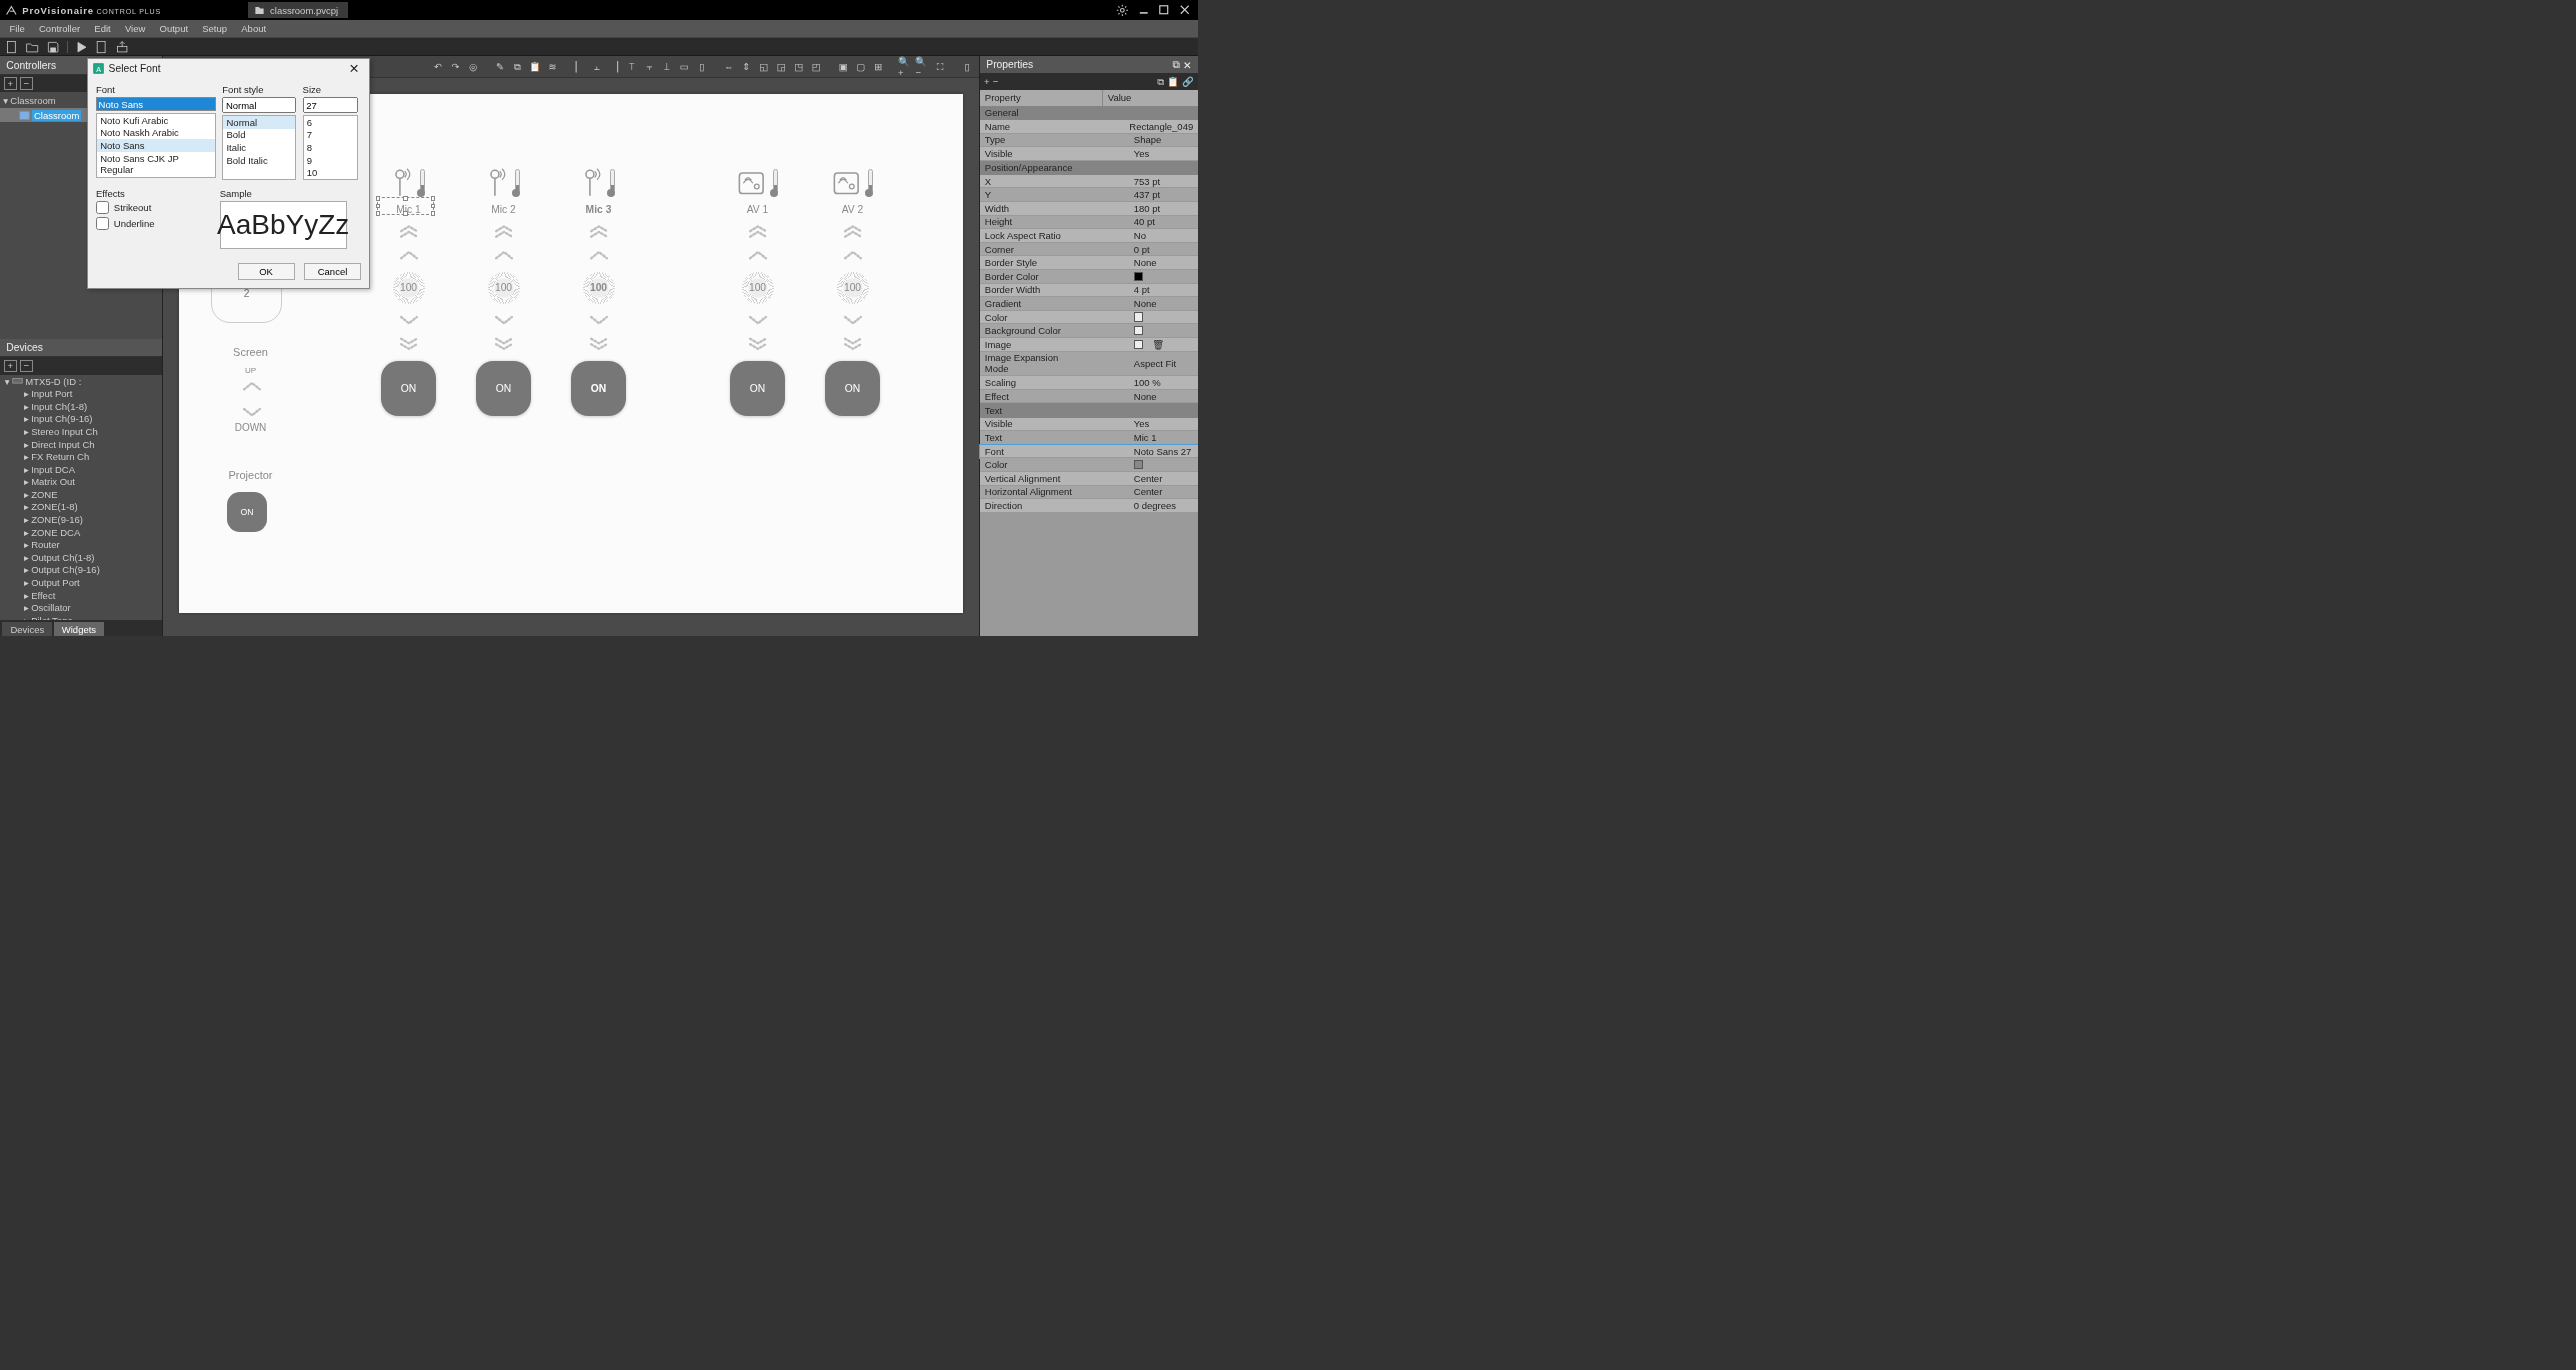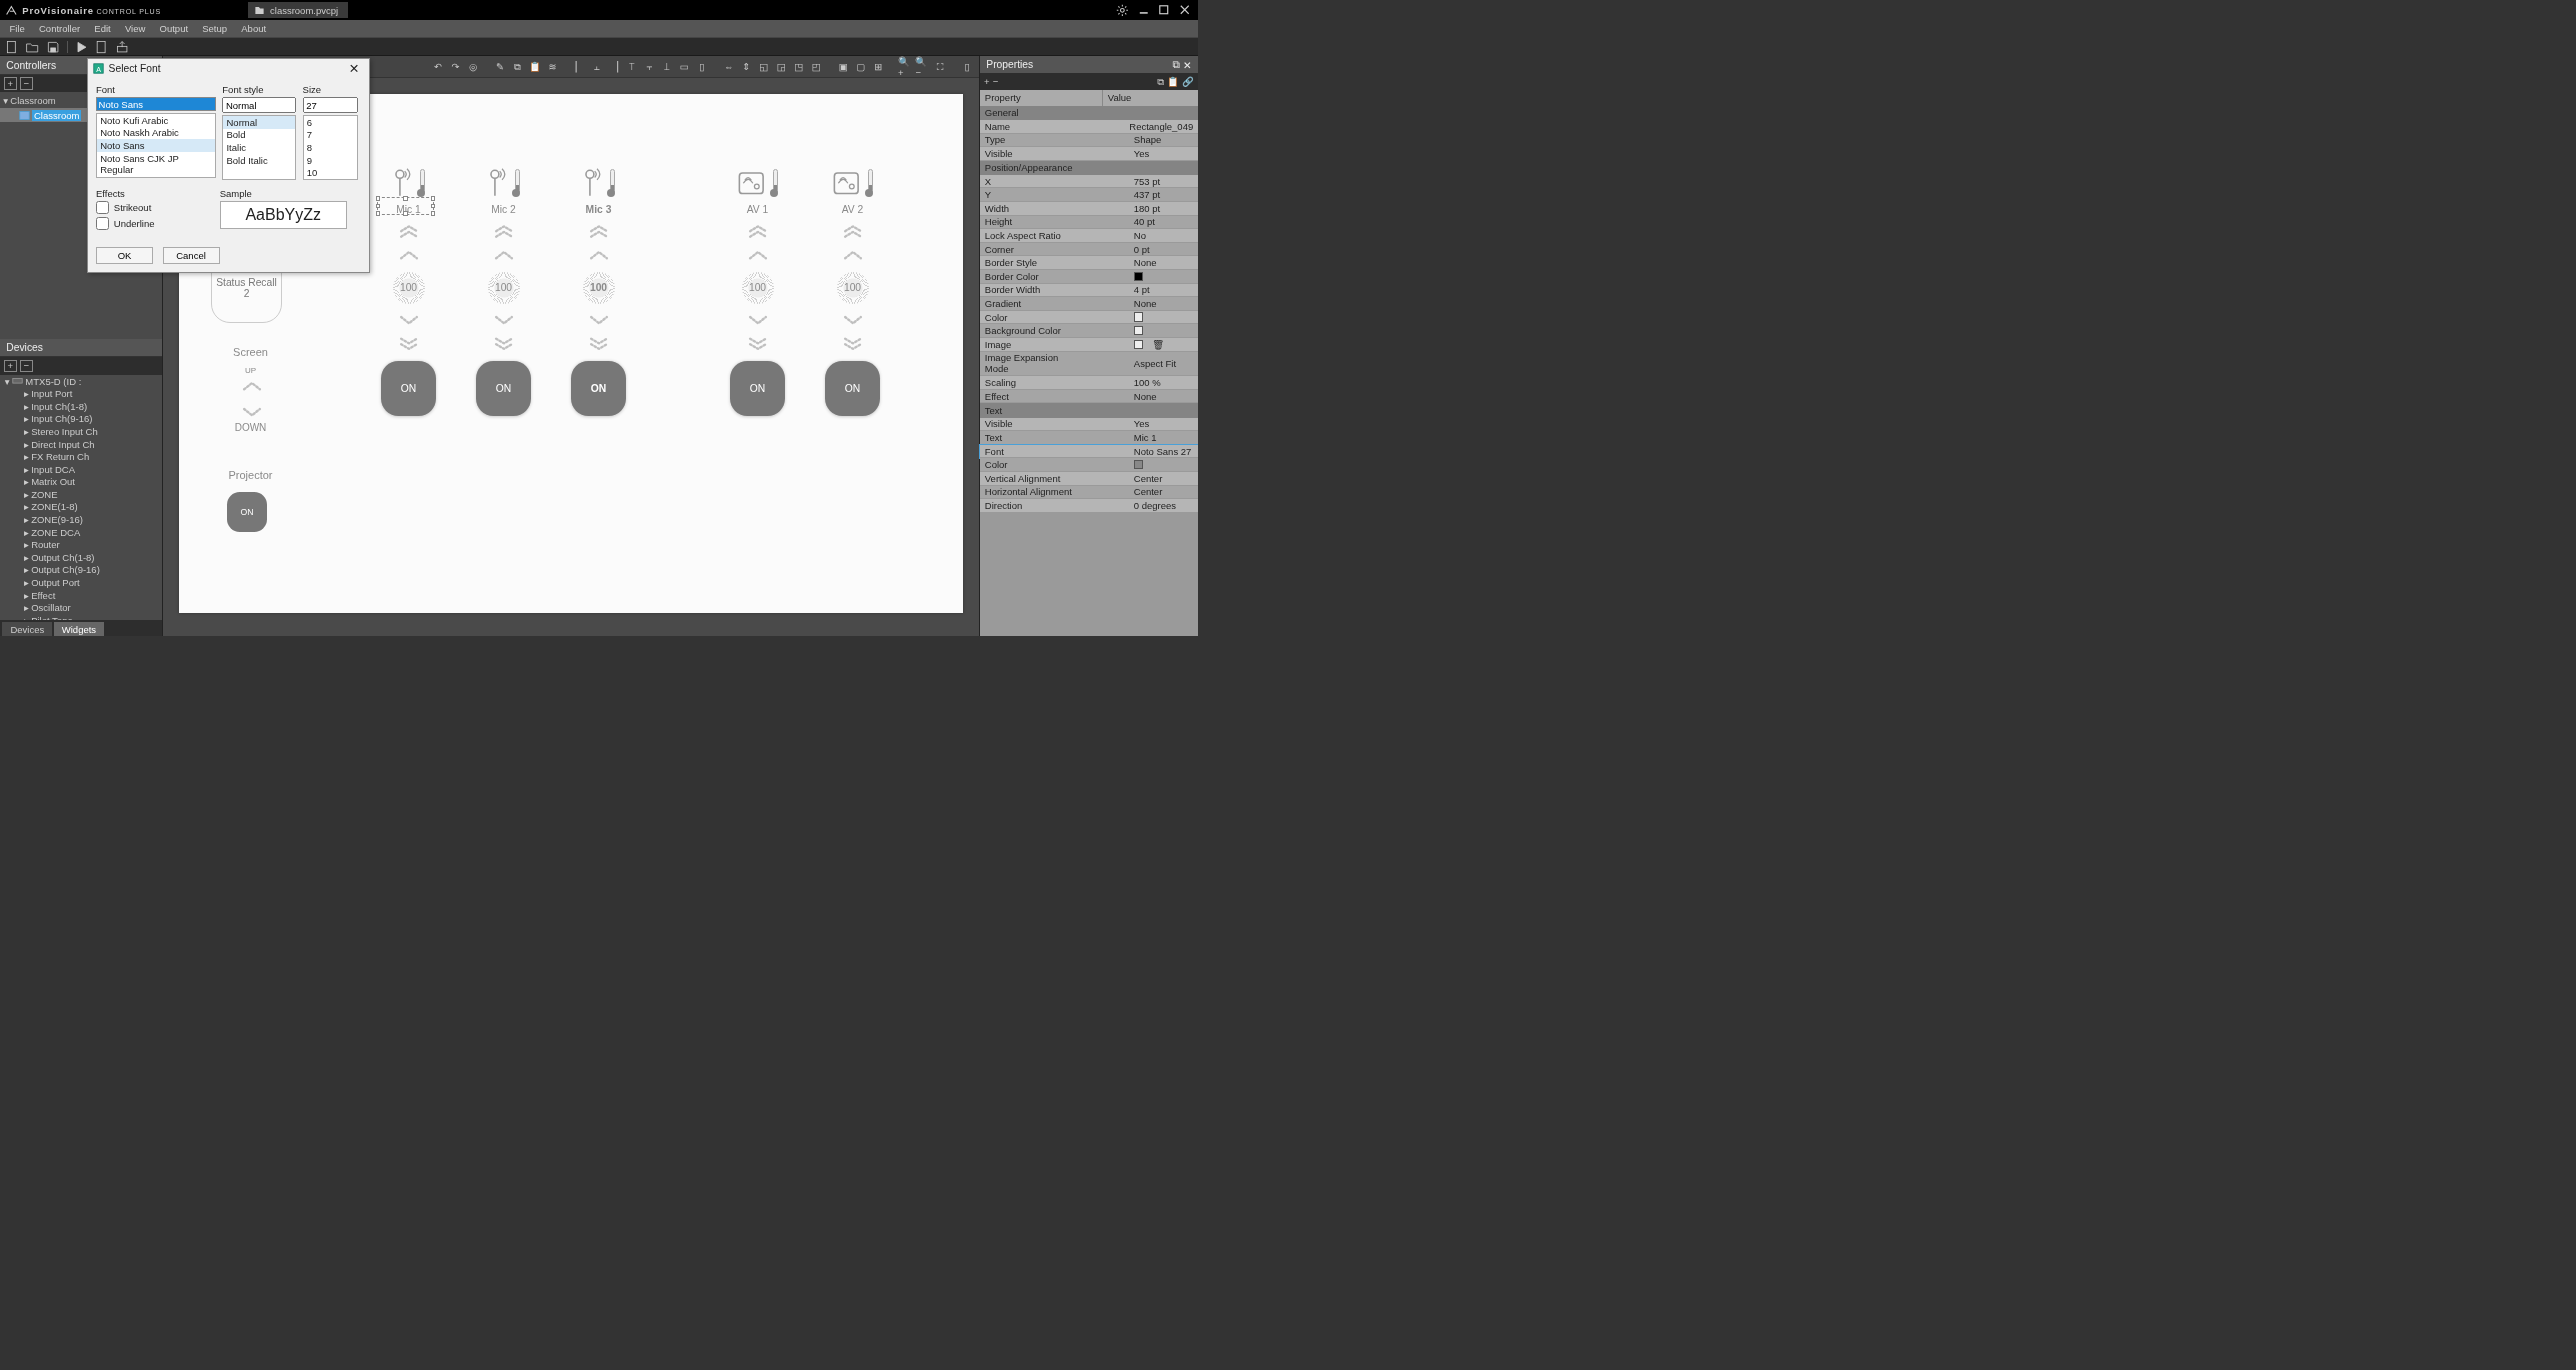--- a/index.html
+++ b/index.html
@@ -73,23 +73,23 @@
   .dlg-row1 { display: flex; gap: 6.3px; }
   .dlg-row1 input[type=text] { width: 100%; font-size: 9.5px; padding: 0.8px 1.6px; }
   .font-list, .style-list, .size-list { border: 0.8px solid #aaa; background: #fff; height: 65px; overflow: hidden; margin-top: 1.6px; position: relative; }
   .font-list { width: 120px; }
   .style-list { width: 74px; }
   .size-list { width: 55px; }
   .font-list .sel { background: #d6e9f7; }
   .style-list .sel { background: #d6e9f7; }
   .listitem { padding: 0.8px 3.2px; }
   .dlg-row2 { display: flex; gap: 12.7px; margin-top: 8px; }
-  .dlg-row2 .sample { border: 0.8px solid #aaa; background: #fff; width: 127px; height: 28px; display: flex; align-items: center; justify-content: center; font-size: 16px; }
+  .dlg-row2 .sample { border: 0.8px solid #aaa; background: #fff; width: 127px; height: 48px; display: flex; align-items: center; justify-content: center; font-size: 28px; }
   .dlg-row2 .eff label { display: flex; align-items: center; gap: 4.8px; margin: 2.4px 0; }
-  .dlg-btns { display: flex; gap: 9.5px; padding: 6.3px 8px 8px; }
+  .dlg-btns { display: flex; justify-content: flex-end; gap: 9.5px; padding: 6.3px 8px 8px; }
   .dlg-btns button { width: 57px; height: 17.4px; background: #f5f5f5; border: 0.8px solid #aaa; font-size: 9.5px; }
 
   .therm { width: 8px; height: 28.5px; position: relative; }
   .therm::before { content:''; position:absolute; top:0; left:2.4px; width:3.2px; height:22px; border:0.8px solid #aaa; border-radius:2.4px; background: linear-gradient(to top, #888 30%, #eee 30%); }
   .therm::after { content:''; position:absolute; bottom:0; left:0; width:8px; height:8px; border-radius:50%; background:#888; }
 </style>
 </head>
 <body>
 
 <div class="titlebar">

